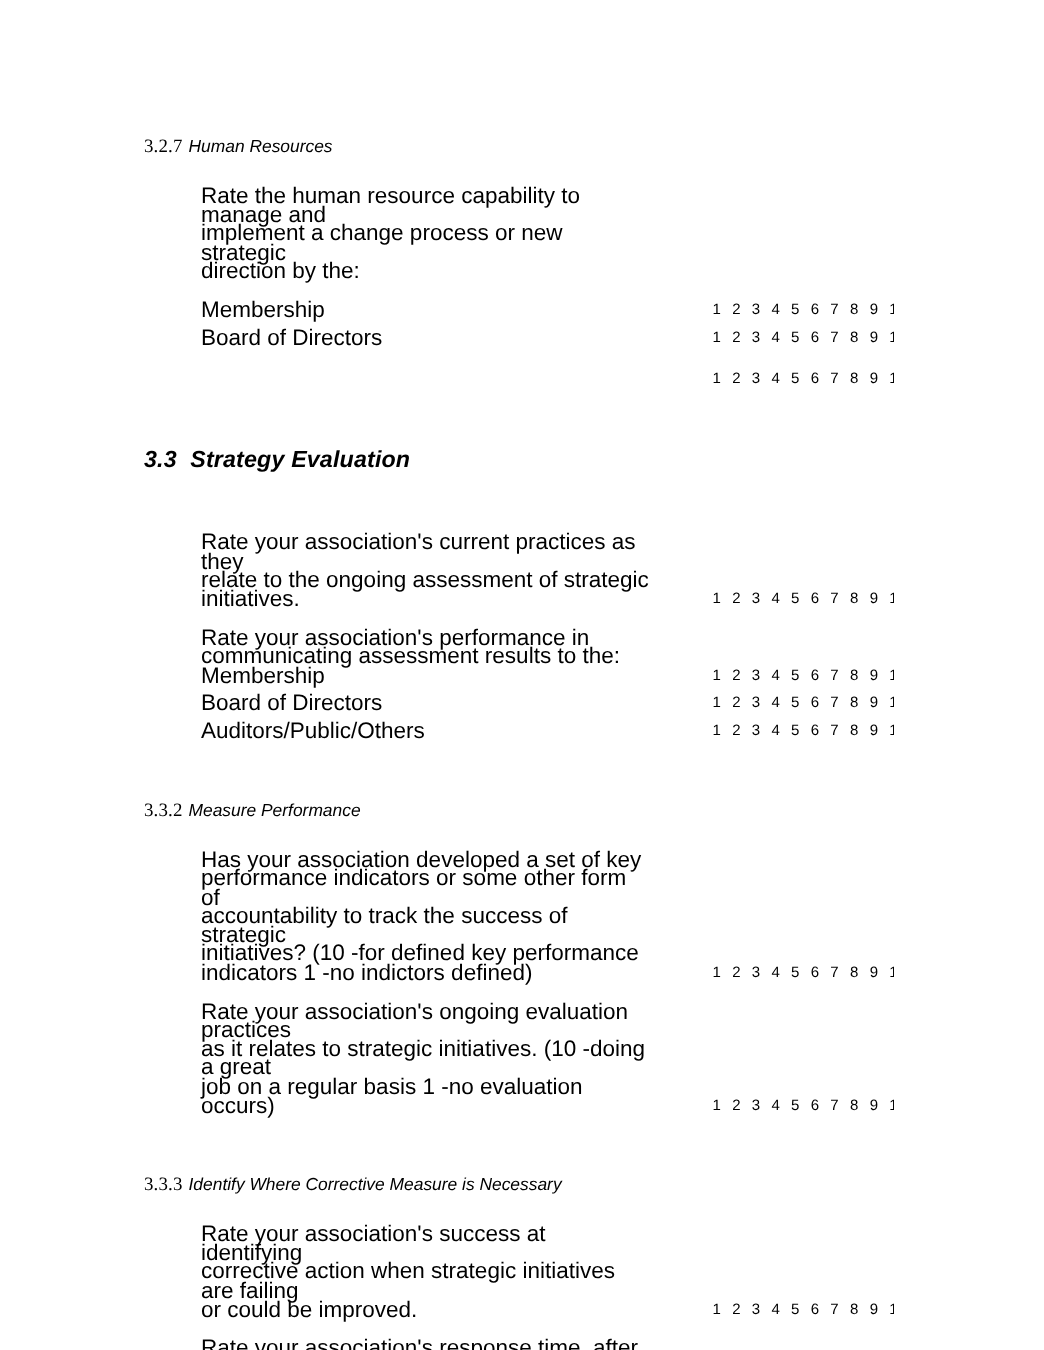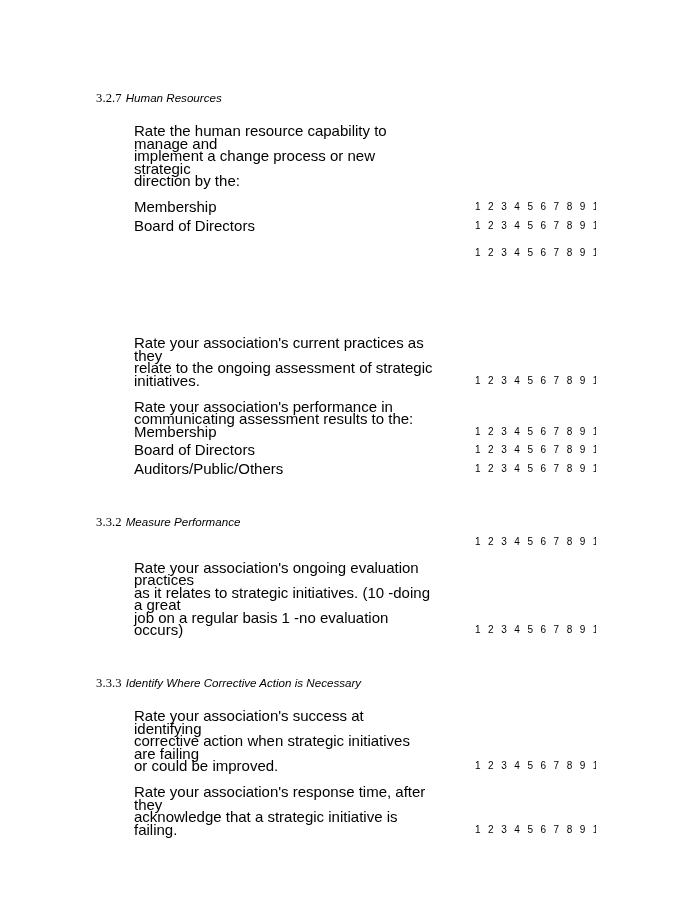--- a/index.html
+++ b/index.html
@@ -139,20 +139,21 @@
 
       <div class="gap-xl"></div>
 
       <div class="qrow">
         <div class="scale"><span class="n">1</span><span class="n">2</span><span class="n">3</span><span class="n">4</span><span class="n">5</span><span class="n">6</span><span class="n">7</span><span class="n">8</span><span class="n">9</span><span class="n last">10</span></div>
       </div>
     </div>
 
     <div class="gap-xxl"></div>
 
+    <div class="h2"><span class="num">3.3</span><span class="ttl">Strategy Evaluation</span></div>
 
     <div class="gap-lg"></div>
 
 
     <div class="gap-lg"></div>
 
     <div class="qblock">
       <div class="qrow">
         <div class="qtext">Rate your association's current practices as they
 relate to the ongoing assessment of strategic
@@ -187,37 +188,42 @@
     <div class="gap-xxl"></div>
 
     <div class="h3">
       <span class="num">3.3.2</span><span class="ttl">Measure Performance</span>
     </div>
 
     <div class="gap-lg"></div>
 
     <div class="qblock">
       <div class="qrow">
+        <div class="qtext">Has your association developed a set of key
+performance indicators or some other form of
+accountability to track the success of strategic
+initiatives? (10 -for defined key performance
+indicators   1 -no indictors defined)</div>
         <div class="scale"><span class="n">1</span><span class="n">2</span><span class="n">3</span><span class="n">4</span><span class="n">5</span><span class="n">6</span><span class="n">7</span><span class="n">8</span><span class="n">9</span><span class="n last">10</span></div>
       </div>
 
       <div class="gap-md"></div>
 
       <div class="qrow">
         <div class="qtext">Rate your association's ongoing evaluation practices
 as it relates to strategic initiatives. (10 -doing a great
 job on a regular basis   1 -no evaluation occurs)</div>
         <div class="scale"><span class="n">1</span><span class="n">2</span><span class="n">3</span><span class="n">4</span><span class="n">5</span><span class="n">6</span><span class="n">7</span><span class="n">8</span><span class="n">9</span><span class="n last">10</span></div>
       </div>
     </div>
 
     <div class="gap-xxl"></div>
 
     <div class="h3">
-      <span class="num">3.3.3</span><span class="ttl">Identify Where Corrective Action is Necessary</span>
+      <span class="num">3.3.3</span><span class="ttl">Identify Where Corrective Measure is Necessary</span>
     </div>
 
     <div class="gap-lg"></div>
 
     <div class="qblock">
       <div class="qrow">
         <div class="qtext">Rate your association's success at identifying
 corrective action when strategic initiatives are failing
 or could be improved.</div>
         <div class="scale"><span class="n">1</span><span class="n">2</span><span class="n">3</span><span class="n">4</span><span class="n">5</span><span class="n">6</span><span class="n">7</span><span class="n">8</span><span class="n">9</span><span class="n last">10</span></div>

